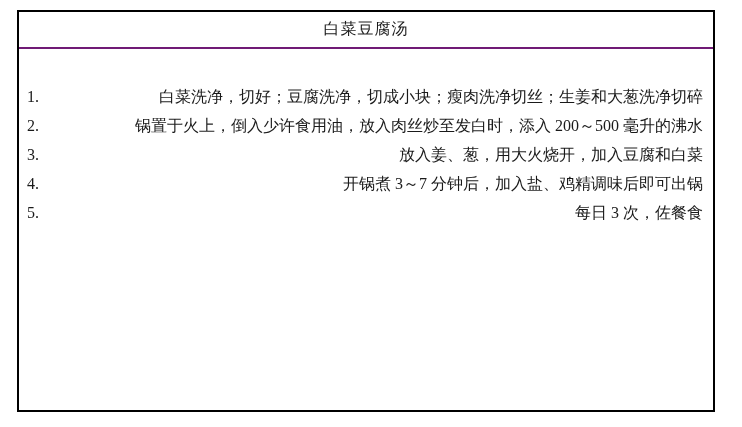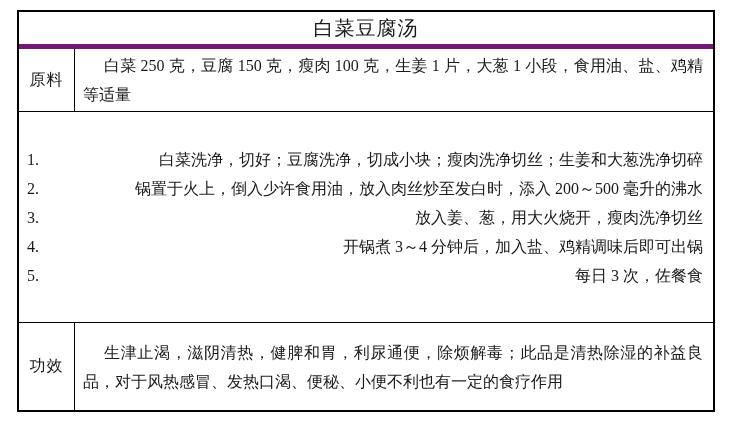--- a/index.html
+++ b/index.html
@@ -21,25 +21,25 @@
     height: 402px;
     border: 2px solid #000000;
     background: #ffffff;
     display: flex;
     flex-direction: column;
   }
 
   .title-row {
     height: 37px;
     flex: 0 0 37px;
-    border-bottom: 5px solid #701a75;
+    border-bottom: 2px solid #701a75;
     display: flex;
     align-items: center;
     justify-content: center;
-    font-size: 20px;
+    font-size: 16px;
     letter-spacing: 1px;
   }
 
   .t-row {
     display: flex;
     flex-direction: row;
     border-bottom: 1px solid #000000;
   }
   .t-row:last-child { border-bottom: none; }
 
@@ -91,60 +91,48 @@
     text-align: right;
   }
 </style>
 </head>
 <body>
 
 <div class="recipe-table">
 
   <div class="title-row">白菜豆腐汤</div>
 
-  <div class="t-row row-ingredients">
-    <div class="label-cell">原料</div>
-    <div class="content-cell">
-      <div class="para">白菜 250 克，豆腐 150 克，瘦肉 100 克，生姜 1 片，大葱 1 小段，食用油、盐、鸡精等适量</div>
-    </div>
-  </div>
 
   <div class="t-row row-method">
     <div class="content-cell">
       <div class="steps">
 
         <div class="step">
           <span class="step-num">1.</span>
           <span class="step-text">白菜洗净，切好；豆腐洗净，切成小块；瘦肉洗净切丝；生姜和大葱洗净切碎</span>
         </div>
 
         <div class="step">
           <span class="step-num">2.</span>
           <span class="step-text">锅置于火上，倒入少许食用油，放入肉丝炒至发白时，添入 200～500 毫升的沸水</span>
         </div>
 
         <div class="step">
           <span class="step-num">3.</span>
-          <span class="step-text">放入姜、葱，用大火烧开，瘦肉洗净切丝</span>
+          <span class="step-text">放入姜、葱，用大火烧开，加入豆腐和白菜</span>
         </div>
 
         <div class="step">
           <span class="step-num">4.</span>
-          <span class="step-text">开锅煮 3～4 分钟后，加入盐、鸡精调味后即可出锅</span>
+          <span class="step-text">开锅煮 3～7 分钟后，加入盐、鸡精调味后即可出锅</span>
         </div>
 
         <div class="step">
           <span class="step-num">5.</span>
           <span class="step-text">每日 3 次，佐餐食</span>
         </div>
 
       </div>
     </div>
   </div>
 
-  <div class="t-row row-effects">
-    <div class="label-cell">功效</div>
-    <div class="content-cell">
-      <div class="para">生津止渴，滋阴清热，健脾和胃，利尿通便，除烦解毒；此品是清热除湿的补益良品，对于风热感冒、发热口渴、便秘、小便不利也有一定的食疗作用</div>
-    </div>
-  </div>
 
 </div>
 
 </body></html>

